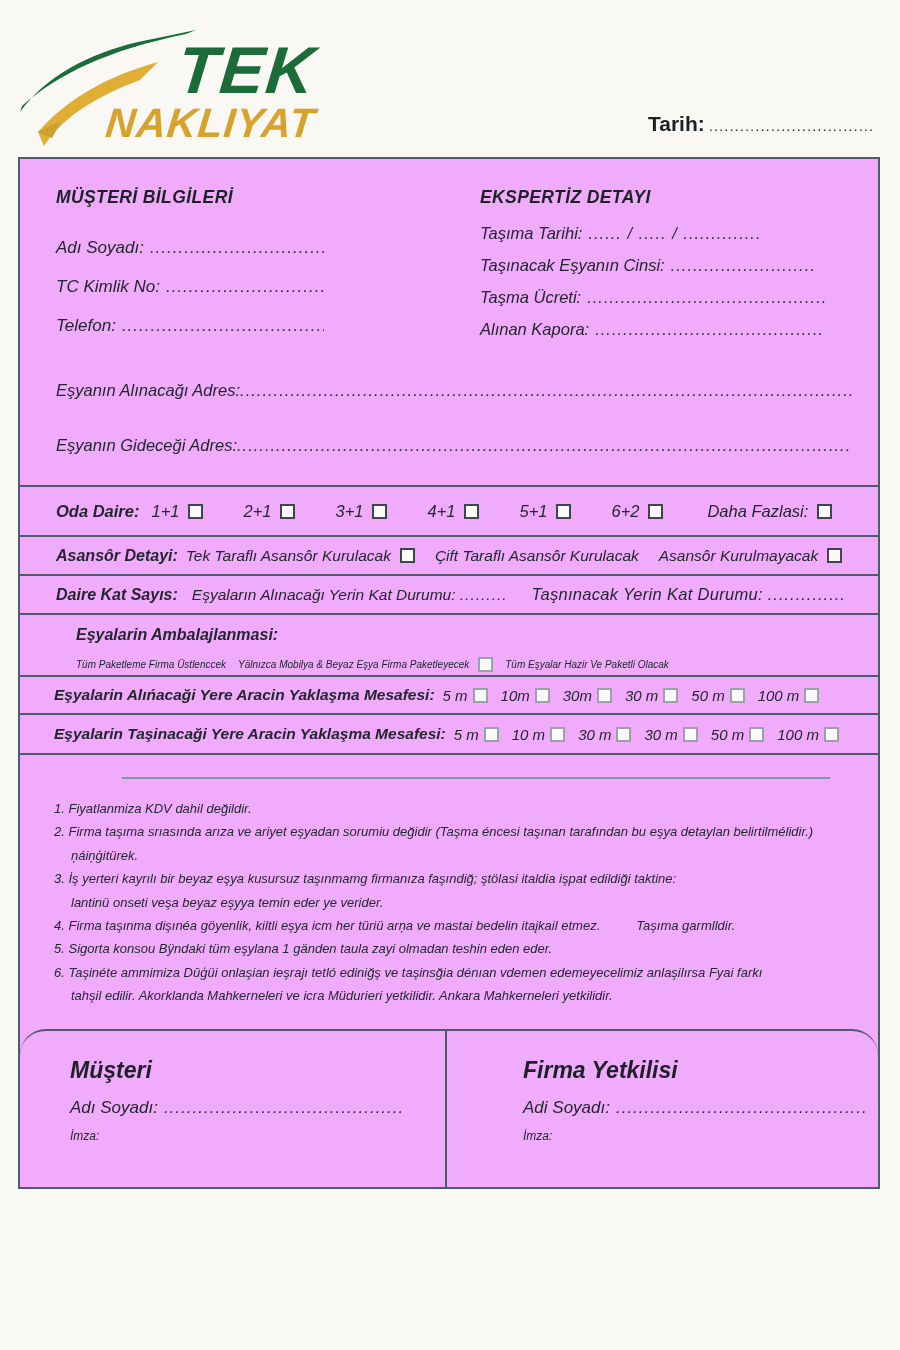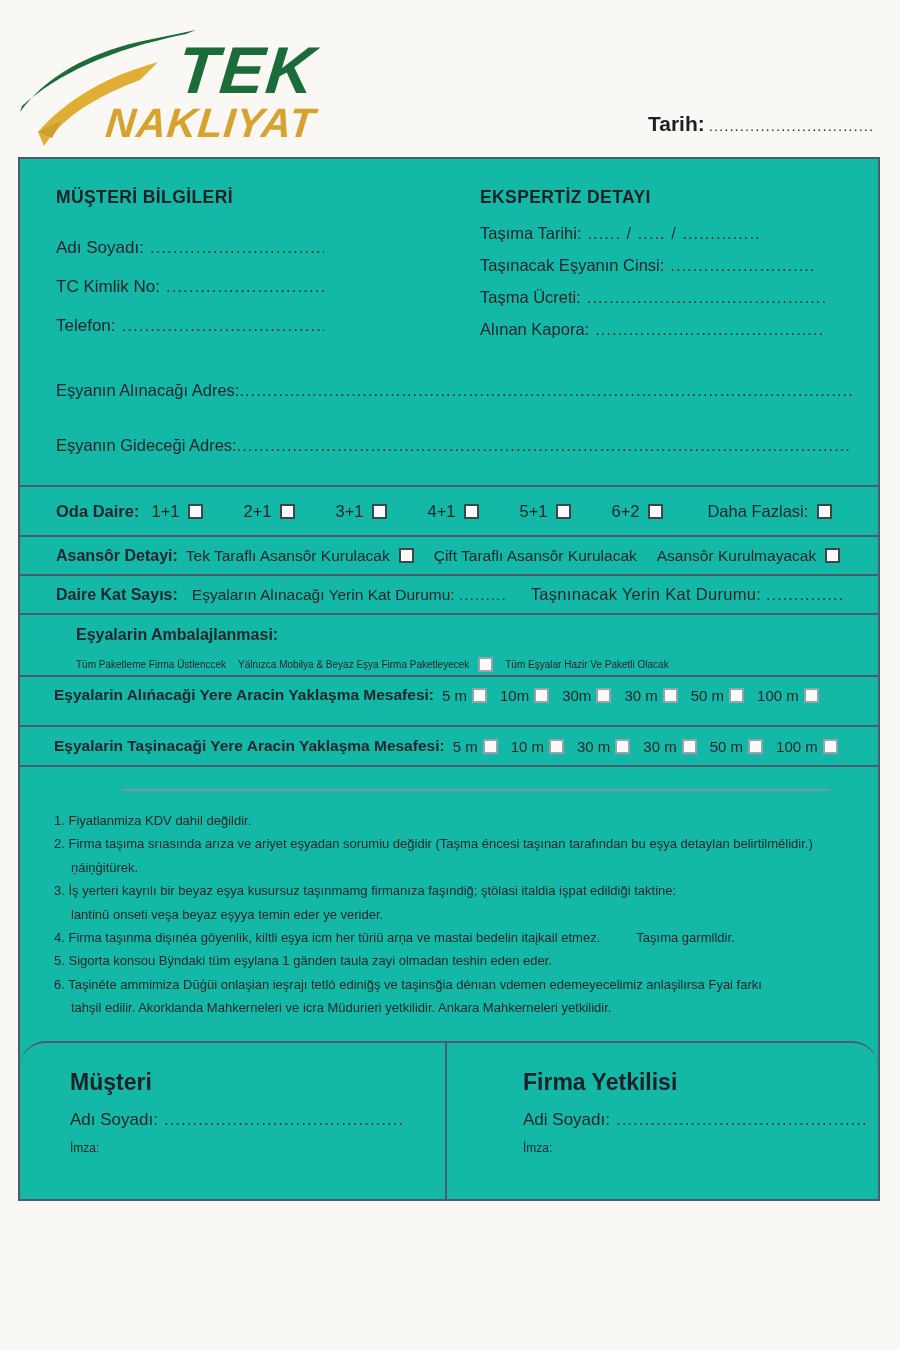--- a/index.html
+++ b/index.html
@@ -27,21 +27,21 @@
   }
 
   
   .date-wrap { position: absolute; left: 648px; top: 112px; width: 234px; display: flex; align-items: baseline; }
   .date-label { font-size: 21px; font-weight: bold; color: #1d2126; }
   .date-dots { flex: 1; overflow: hidden; white-space: nowrap; font-size: 15px; letter-spacing: 1px; margin-left: 4px; color: #2a2e34; }
 
   
   .box {
     position: absolute; left: 18px; top: 157px; width: 862px;
-    border: 2px solid #4d5c6a; background: #14b8a6;
+    border: 2px solid #4d5c6a; background: #f0abfc; font-style: italic;
   }
   .row, .sec { border-top: 2px solid #4d5c6a; }
   .dots { overflow: hidden; white-space: nowrap; letter-spacing: 1px; color: #2a2e34; }
   .fill { flex: 1; }
   .frow { display: flex; align-items: baseline; }
   .cb {
     display: inline-block; width: 15px; height: 15px;
     border: 2px solid #3e454d; background: #fbfaf8; flex: none;
     vertical-align: -2px;
   }
@@ -80,21 +80,21 @@
 
   
   .sec-pack { height: 62px; padding: 11px 0 0 56px; overflow: hidden; }
   .pack-title { font-size: 16px; font-weight: bold; }
   .pack-line { margin-top: 13px; display: flex; align-items: center; gap: 12px; white-space: nowrap; font-size: 10px; }
 
   
   .row-dist { height: 38px; display: flex; align-items: center; padding-left: 34px; font-size: 15px; overflow: hidden; }
   .row-dist .rlabel { font-weight: bold; margin-right: 8px; font-size: 15.5px; }
   .row-dist .opt { margin-right: 13px; gap: 5px; }
-  .row-dist2 { height: 40px; margin-top: 12px; }
+  .row-dist2 { height: 40px; }
 
   
   .sec-terms { height: 276px; }
   .terms-hr { height: 2px; background: #7e96ab; margin: 22px 48px 18px 102px; }
   .terms { list-style: none; margin: 6px 18px 0 34px; font-size: 13px; line-height: 1.8; color: #24282e; }
   .terms li { padding-left: 17px; text-indent: -17px; }
   .terms li span { white-space: pre-wrap; }
 
   
   .sec-sign { height: 158px; display: flex; border-radius: 26px; }

